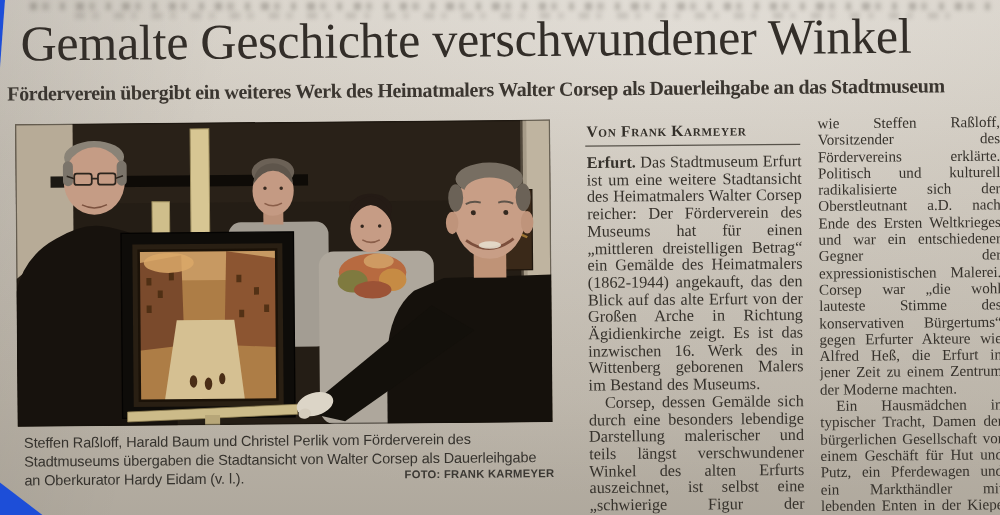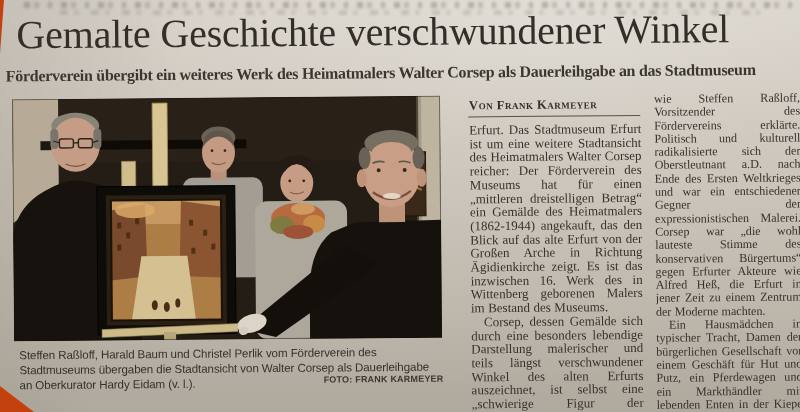--- a/index.html
+++ b/index.html
@@ -1,16 +1,16 @@
 <!DOCTYPE html>
 <html lang="de"><head>
 <meta charset="utf-8">
 <style>
   html,body{margin:0;padding:0;background:#262b34;}
-  .stage{position:relative;width:800px;height:412px;overflow:hidden;background:#c2410c;
+  .stage{position:relative;width:800px;height:412px;overflow:hidden;background:#1d4ed8;
          font-family:"Liberation Serif",serif;}
   .paper{position:absolute;inset:0;
          clip-path:polygon(4px 0, 100% 0, 100% 100%, 34px 100%, 0 386px, 0 54px);
          background:
            linear-gradient(104deg, rgba(0,0,0,0.07) 0%, rgba(0,0,0,0) 22%),
            linear-gradient(to bottom, rgba(255,255,255,0.12) 0%, rgba(120,110,95,0.05) 30%, rgba(70,62,52,0.10) 78%, rgba(58,52,44,0.16) 100%),
            radial-gradient(115% 90% at 68% 6%, #ded9d1 0%, #d3cdc3 46%, #c6bfb3 100%);}
   .ghost{position:absolute;filter:blur(1.5px);pointer-events:none;}
   .ghost1{left:24px;right:6px;top:2px;height:6px;opacity:.5;
           background:repeating-linear-gradient(90deg, rgba(95,90,82,.7) 0 6px, rgba(95,90,82,0) 6px 10px,
@@ -32,21 +32,21 @@
   .byline{position:absolute;left:470px;top:99px;
           font:700 12.5px/14px "Liberation Serif",serif;font-variant:small-caps;
           letter-spacing:0.5px;color:#332f29;}
   .byline-rule{position:absolute;left:469px;top:117px;width:172px;height:1px;background:#57524a;}
   .col{position:absolute;font-family:"Liberation Serif",serif;text-align:justify;color:#36322c;
        hyphens:auto;-webkit-hyphens:auto;overflow:hidden;word-spacing:0.02em;}
   .col p{margin:0;padding:0;}
   .col .indent{text-indent:13px;}
   .col1{left:470px;top:124px;width:172px;height:288px;font-size:13px;line-height:13.7px;}
   .col2{left:655px;top:95px;width:146px;height:318px;font-size:12.1px;line-height:13.3px;}
-  .lead{font-weight:400;}
+  .lead{font-weight:700;}
 </style>
 </head>
 <body>
 
 <div class="stage">
   <div class="paper">
     <div class="ghost ghost1"></div>
     <div class="ghost ghost2"></div>
 
     <div class="content">

